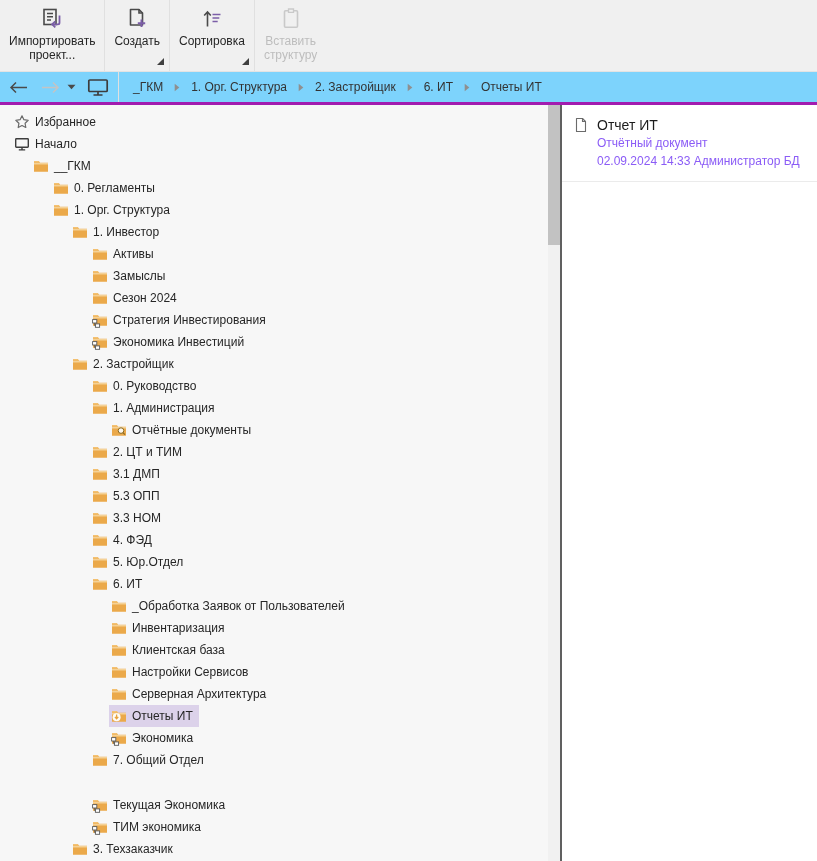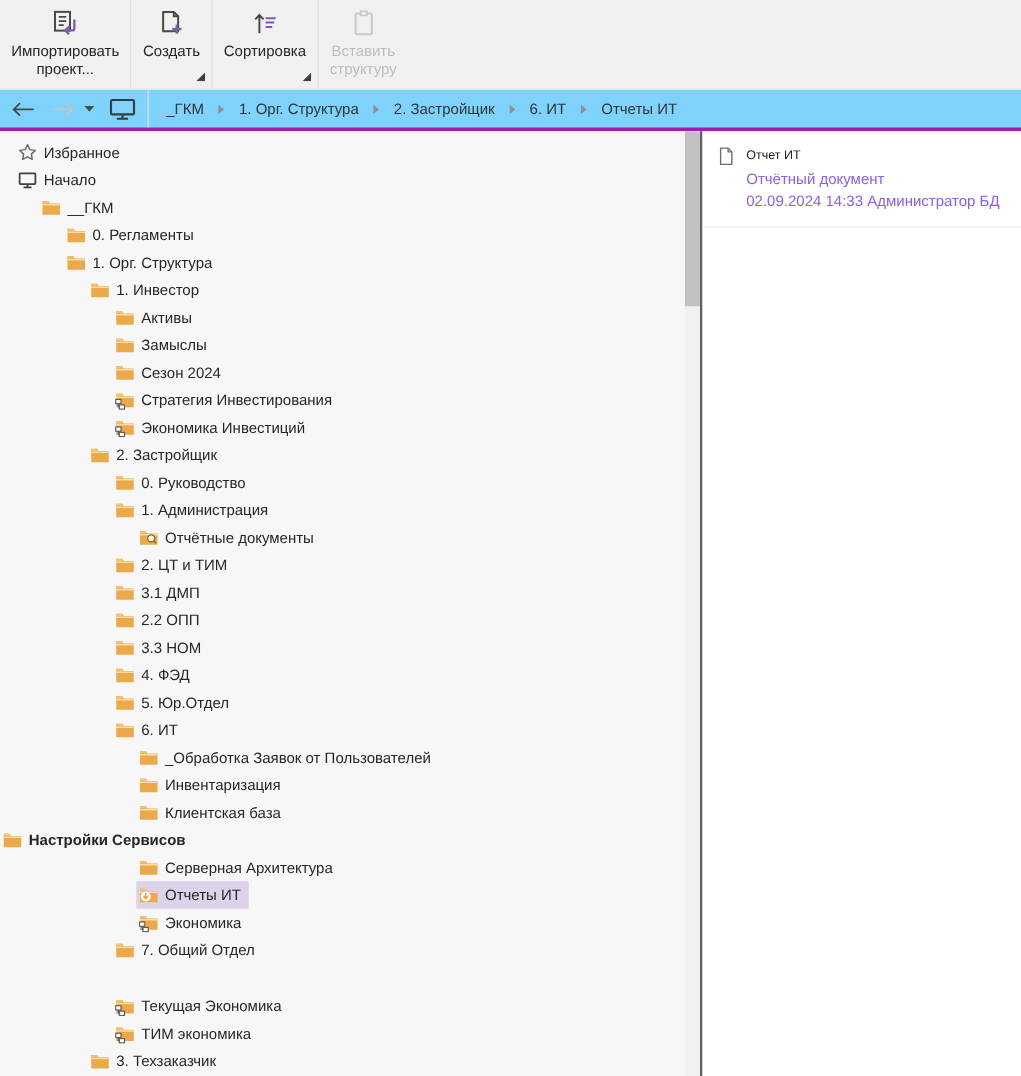--- a/index.html
+++ b/index.html
@@ -36,21 +36,21 @@
   .tree-inner.selected{background:#dcd2ea}
   .t-ico{width:16px;height:16px;margin-right:5px;display:inline-flex;flex-shrink:0;line-height:0}
   .t-label{font-size:12px;color:#262626;white-space:nowrap}
   .vscroll{width:12px;flex-shrink:0;background:#f1f1f1;position:relative}
   .vthumb{position:absolute;top:0;left:0;width:12px;height:140px;background:#c2c2c2;cursor:pointer}
   .splitter{width:2px;flex-shrink:0;background:#606060;cursor:col-resize}
   
   .detail{flex:1;background:#fff;overflow:hidden}
   .detail-item{display:flex;padding:11px 12px 0 11px;cursor:pointer}
   .detail-ico{width:16px;margin-right:8px;padding-top:1px;line-height:0;flex-shrink:0}
-  .detail-title{font-size:10px;color:#1c1c1c;line-height:18px}
+  .detail-title{font-size:14px;color:#1c1c1c;line-height:18px}
   .detail-sub{font-size:12px;color:#8b5cf6;line-height:18px}
   .detail-divider{border-bottom:1px solid #ebebeb;margin-top:11px}
 </style>
 </head>
 <body>
 
 <div class="toolbar">
   <button class="tb-btn">
     <span class="ico">
         <svg width="26" height="26" viewBox="0 0 26 26">
@@ -368,21 +368,21 @@
       </div>
       <div class="tree-row" style="padding-left: 90px;">
         <span class="tree-inner">
           <span class="t-ico">
             <svg width="16" height="16" viewBox="0 0 16 16">
               <path d="M1 3h4.7l1.3 1.8h8v8.9H1z" fill="#EBA94A"></path>
               <path d="M1 3h4.7l1.3 1.8H1z" fill="#F3C172"></path>
               <path d="M1 5.2h14v1.2H1z" fill="#F8DCA9"></path>
             </svg>
           </span>
-          <span class="t-label">2.2 ОПП</span>
+          <span class="t-label">5.3 ОПП</span>
         </span>
       </div>
       <div class="tree-row" style="padding-left: 90px;">
         <span class="tree-inner">
           <span class="t-ico">
             <svg width="16" height="16" viewBox="0 0 16 16">
               <path d="M1 3h4.7l1.3 1.8h8v8.9H1z" fill="#EBA94A"></path>
               <path d="M1 3h4.7l1.3 1.8H1z" fill="#F3C172"></path>
               <path d="M1 5.2h14v1.2H1z" fill="#F8DCA9"></path>
             </svg>
@@ -455,21 +455,21 @@
           <span class="t-ico">
             <svg width="16" height="16" viewBox="0 0 16 16">
               <path d="M1 3h4.7l1.3 1.8h8v8.9H1z" fill="#EBA94A"></path>
               <path d="M1 3h4.7l1.3 1.8H1z" fill="#F3C172"></path>
               <path d="M1 5.2h14v1.2H1z" fill="#F8DCA9"></path>
             </svg>
           </span>
           <span class="t-label">Клиентская база</span>
         </span>
       </div>
-      <div class="tree-row" style=" font-weight: bold;">
+      <div class="tree-row" style="padding-left: 109px;">
         <span class="tree-inner">
           <span class="t-ico">
             <svg width="16" height="16" viewBox="0 0 16 16">
               <path d="M1 3h4.7l1.3 1.8h8v8.9H1z" fill="#EBA94A"></path>
               <path d="M1 3h4.7l1.3 1.8H1z" fill="#F3C172"></path>
               <path d="M1 5.2h14v1.2H1z" fill="#F8DCA9"></path>
             </svg>
           </span>
           <span class="t-label">Настройки Сервисов</span>
         </span>

